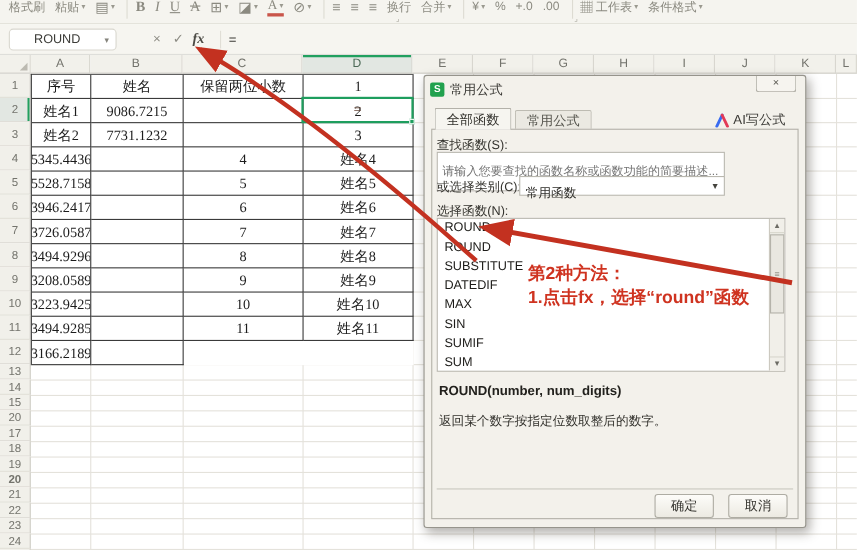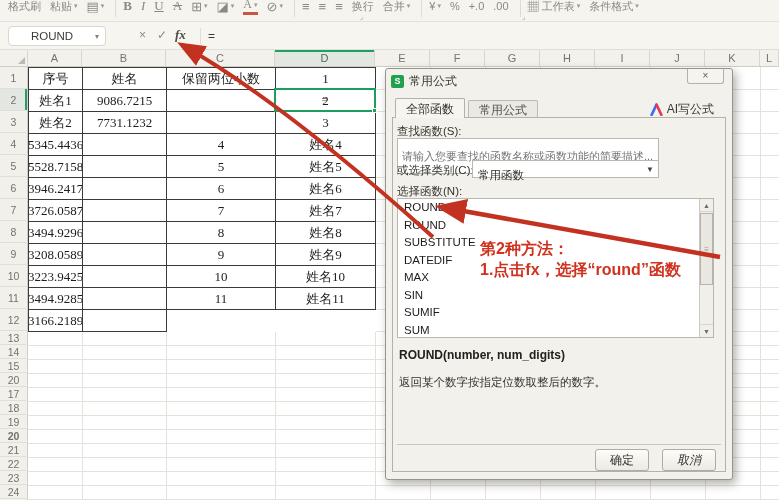--- a/index.html
+++ b/index.html
@@ -109,21 +109,21 @@
   .sb-thumb { position:absolute; left:0; top:14px; width:13px; height:72px; background:#e9e7e0;
     border:1px solid #b5b3aa; display:flex; align-items:center; justify-content:center;
     font-size:8px; color:#9b998f; }
   .fn-sig { position:absolute; left:6px; top:230px; font-weight:bold; font-size:12px; color:#22211d; }
   .fn-desc { position:absolute; left:6px; top:257px; font-size:11.5px; color:#33322d; }
   .btn-sep { position:absolute; left:4px; right:4px; top:326px; height:1px; background:#c9c7bf; }
   .d-btn { position:absolute; top:331px; width:54px; height:22px; border:1px solid #aeaca3;
     border-radius:3px; background:linear-gradient(#fdfcf9,#eceae2); font-size:12px; color:#33322d;
     text-align:center; line-height:20px; }
   #btn-ok { left:202px; }
-  #btn-cancel { left:269px;font-style:italic; }
+  #btn-cancel { left:269px; }
 
   
   #arrows { position:absolute; left:0; top:0; width:779px; height:500px; z-index:10; pointer-events:none; }
   .anno { position:absolute; z-index:11; font-weight:bold; font-size:16px; color:#cf3320;
     white-space:nowrap; pointer-events:none; }
   #anno1 { left:480px; top:239px; }
   #anno2 { left:480px; top:260px; }
 </style>
 </head>
 <body>

